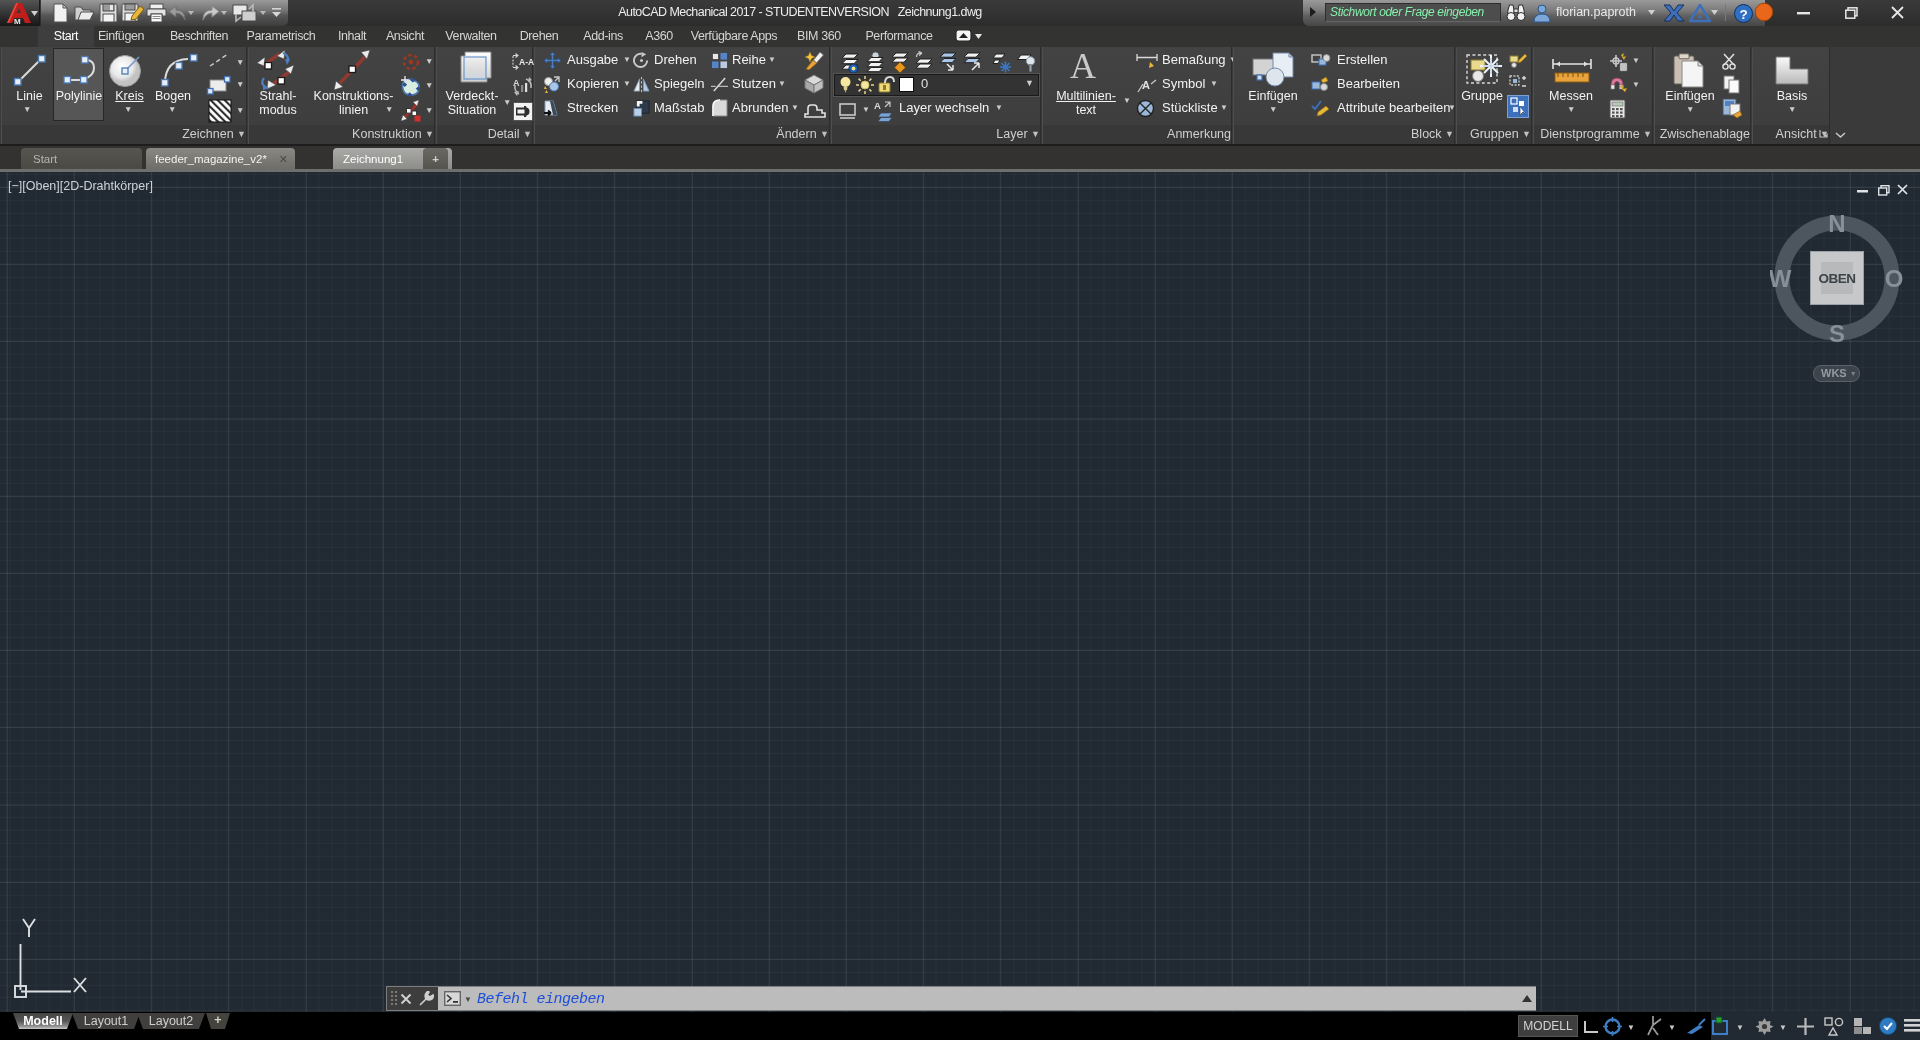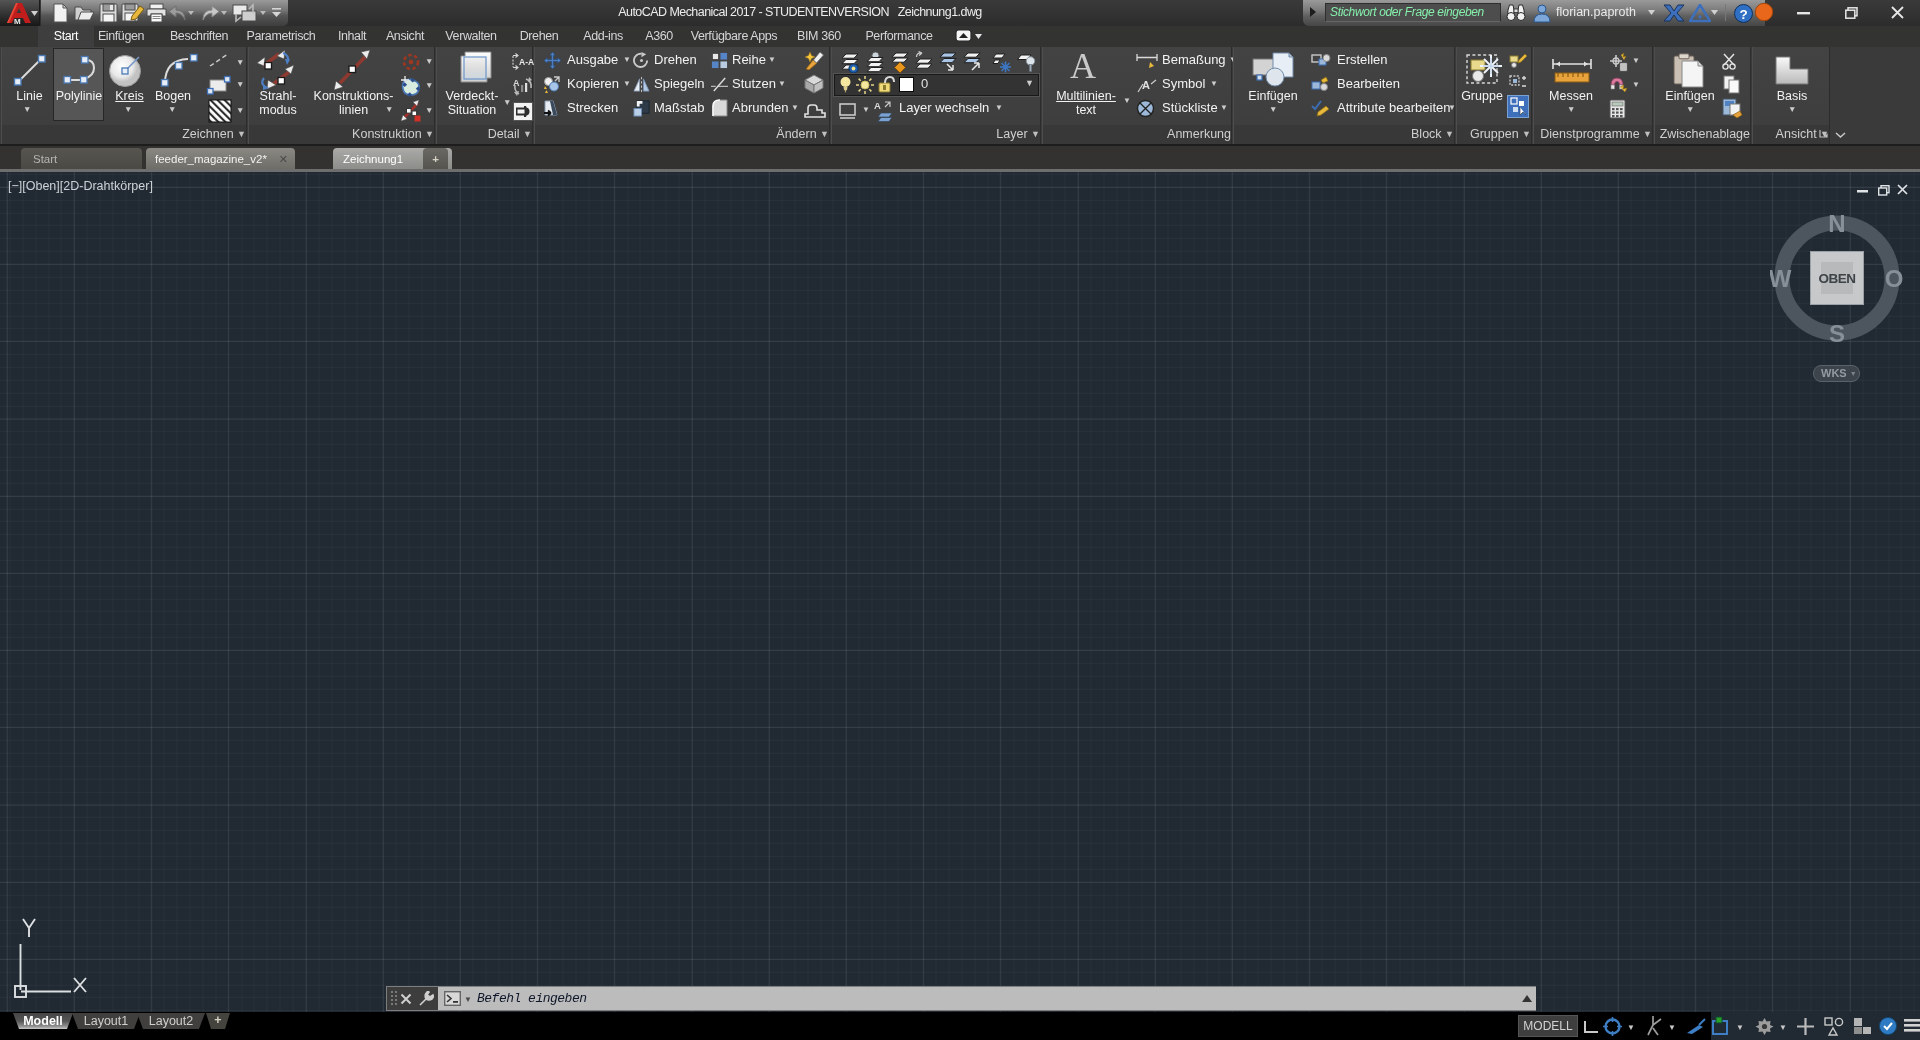--- a/index.html
+++ b/index.html
@@ -747,21 +747,21 @@
  <svg class="abs" style="left:31px;top:4px" width="16" height="16" viewBox="0 0 16 16">
   <path d="M2 14 L8 8 M8 8 Q6 4 9 1 Q10 0 11 1 L9 4 L12 6 L15 4 Q16 6 14 8 Q11 10 8 8" fill="#cfcfcf" stroke="#cfcfcf" stroke-width="1.6"></path>
  </svg>
  <div class="abs" style="left:51px;top:0;width:1098px;height:23px;background:#bcbcbc;"></div>
  <svg class="abs" style="left:57px;top:4px" width="17" height="15" viewBox="0 0 17 15">
   <rect x="0.7" y="0.7" width="15.6" height="13.6" fill="#d8d8d8" stroke="#666" stroke-width="1.4"></rect>
   <path d="M3 4 L7 7.5 L3 11" fill="none" stroke="#333" stroke-width="1.6"></path>
   <rect x="9" y="10" width="5" height="1.8" fill="#333"></rect>
  </svg>
  <div class="abs" style="left:77px;top:8px;color:#4a4a4a;font-size:8px;">▼</div>
- <div class="abs" style="left:90px;top:4px;color:#0f172a;font-size:13px;font-style:italic;font-family:'Liberation Mono',monospace;letter-spacing:-0.5px;">Befehl eingeben</div>
+ <div class="abs" style="left:90px;top:4px;color:#1d4ed8;font-size:15px;font-style:italic;font-family:'Liberation Mono',monospace;letter-spacing:-0.5px;">Befehl eingeben</div>
  <svg class="abs" style="left:1135px;top:8px" width="10" height="8">
         <path d="M5 0 L10 7 L0 7 Z" fill="#333"></path>
       </svg>
 </div>
 </div>
 <div id="statusbar">
  <div class="abs" style="left:13px;top:1px;width:60px;height:16px;background:linear-gradient(#454545 0%,#555 50%,#8e8e8e 82%,#c6c6c6 100%);clip-path:polygon(0 0,100% 0,calc(100% - 6px) 100%,6px 100%);"></div>
  <div class="abs" style="left:13px;top:1px;width:60px;height:16px;color:#ffffff;font-weight:bold;font-size:12.5px;line-height:16px;text-align:center;">Modell</div>
  <div class="abs" style="left:72px;top:1px;width:68px;height:16px;background:#403f3d;clip-path:polygon(0 0,100% 0,calc(100% - 6px) 100%,6px 100%);color:#cfcfcf;font-size:12.5px;line-height:16px;text-align:center;">Layout1</div>
  <div class="abs" style="left:137px;top:1px;width:68px;height:16px;background:#403f3d;clip-path:polygon(0 0,100% 0,calc(100% - 6px) 100%,6px 100%);color:#cfcfcf;font-size:12.5px;line-height:16px;text-align:center;">Layout2</div>

